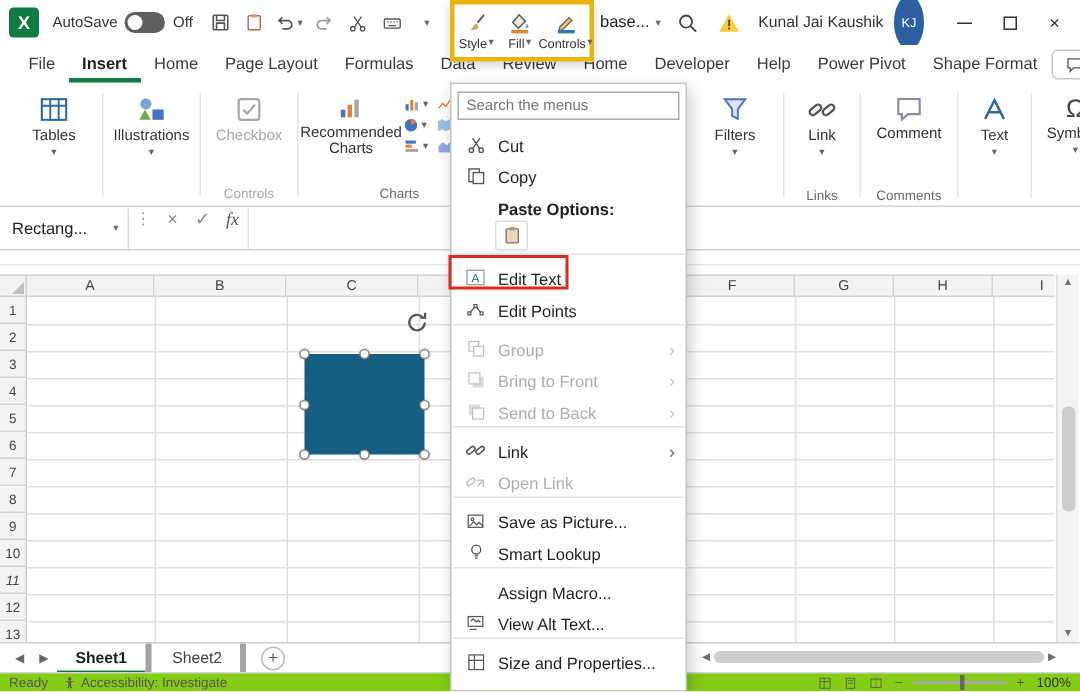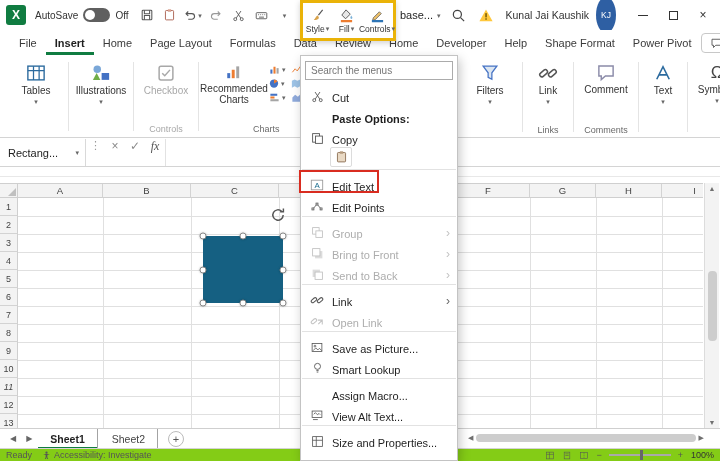--- a/index.html
+++ b/index.html
@@ -60,21 +60,21 @@
 .shapewrap{position:absolute;left:203px;top:52px;width:80px;height:67px;z-index:5}
 .shaperect{position:absolute;inset:0}
 .hdl{position:absolute;width:7px;height:7px;border-radius:50%;background:#fff;border:1px solid #8a8a8a;transform:translate(-50%,-50%);box-shadow:0 0 2px rgba(0,0,0,.25)}
 .rotate{position:absolute;left:66px;top:-30px;width:18px;height:18px}
 
 .vscroll{position:absolute;left:704px;top:183px;width:15px;height:245px;background:#F3F3F3;border-left:1px solid #dcdcdc;display:flex;flex-direction:column;align-items:center;justify-content:space-between;padding:2px 0;font-size:7px;color:#707070}
 .vthumb{width:9px;height:70px;background:#CDCDCD;border-radius:4px}
 
 .sheetbar{position:absolute;top:428px;left:0;right:0;height:20px;border-top:1px solid #cfcfcf;background:#fff;display:flex;align-items:center;padding-left:6px;gap:2px}
 .navarr{font-size:8px;color:#666;padding:0 4px}
-.stab{height:20px;display:flex;align-items:center;padding:0 12px;font-size:10.5px;color:#444;border-right:1px solid #a3a3a3}
+.stab{height:20px;display:flex;align-items:center;padding:0 12px;font-size:10.5px;color:#444;border-right:4px solid #a3a3a3}
 .stab-active{font-weight:700;color:#1f1f1f;box-shadow:inset 0 -2px 0 #107C41}
 .addsheet{width:16px;height:16px;border:1px solid #bbb;border-radius:50%;display:flex;align-items:center;justify-content:center;font-size:11px;color:#555;margin-left:8px}
 .hscroll{position:absolute;left:468px;top:432px;width:236px;height:12px;display:flex;align-items:center;gap:3px;font-size:7px;color:#707070}
 .hthumb{flex:1;height:8px;background:#CDCDCD;border-radius:4px}
 
 .statusbar{position:absolute;top:448px;left:0;right:0;height:13px;border-top:1px solid #d4d4d4;background:#84cc16;display:flex;align-items:center;font-size:9px;color:#555;padding:0 6px;gap:10px}
 .acc{display:flex;align-items:center;gap:3px}
 .sb-right{margin-left:auto;display:flex;align-items:center;gap:7px}
 .slider{width:62px;height:2px;background:#a9a9a9;position:relative}
 .sknob{position:absolute;left:50%;top:-4px;width:3px;height:10px;background:#666}
@@ -191,22 +191,22 @@
         <span class="rtab">File</span>
         <span class="rtab rtab-active">Insert</span>
         <span class="rtab">Home</span>
         <span class="rtab">Page Layout</span>
         <span class="rtab">Formulas</span>
         <span class="rtab">Data</span>
         <span class="rtab">Review</span>
         <span class="rtab">Home</span>
         <span class="rtab">Developer</span>
         <span class="rtab">Help</span>
+        <span class="rtab">Power Pivot</span>
         <span class="rtab">Shape Format</span>
-        <span class="rtab">Power Pivot</span>
       </span>
     <div class="comments-btn">
       <svg width="13" height="12" viewBox="0 0 16 16" fill="none" stroke="#555" stroke-width="1.2">
           <path d="M2 3h12v8H7l-3 3v-3H2z"></path>
         </svg>
 
     </div>
 
   </div>
 
@@ -568,32 +568,32 @@
     <div class="mi">
       <span class="mic">
           <svg width="13" height="13" viewBox="0 0 16 16" fill="none" stroke="#555" stroke-width="1.1">
             <circle cx="4" cy="12.5" r="1.8"></circle>
             <circle cx="12" cy="12.5" r="1.8"></circle>
             <path d="M5.3 11 11 2.5M10.7 11 5 2.5"></path>
           </svg>
         </span>
       <span>Cut</span>
     </div>
+    <div class="mi">
+      <span class="mic">
+          <svg width="13" height="13" viewBox="0 0 16 16" fill="none" stroke="#555" stroke-width="1.1">
+            <rect x="2" y="2" width="8.5" height="10.5"></rect>
+            <rect x="5.5" y="5" width="8.5" height="9" fill="#fff"></rect>
+          </svg>
+        </span>
+      <span>Copy</span>
+    </div>
     <div class="mi mhead">
       <span class="mic"></span>
       <span>Paste Options:</span>
-    </div>
-    <div class="mi">
-      <span class="mic">
-          <svg width="13" height="13" viewBox="0 0 16 16" fill="none" stroke="#555" stroke-width="1.1">
-            <rect x="2" y="2" width="8.5" height="10.5"></rect>
-            <rect x="5.5" y="5" width="8.5" height="9" fill="#fff"></rect>
-          </svg>
-        </span>
-      <span>Copy</span>
     </div>
     <div class="pasteRow">
       <span class="pastebtn">
           <svg width="13" height="14" viewBox="0 0 16 16" fill="none" stroke="#8a6d52" stroke-width="1.1">
             <rect x="3" y="2.5" width="10" height="11.5" rx="1" fill="#e9d9c4"></rect>
             <rect x="6" y="1" width="4" height="3" fill="#b59a7c" stroke="none"></rect>
           </svg>
         </span>
     </div>
     <div class="msep"></div>

